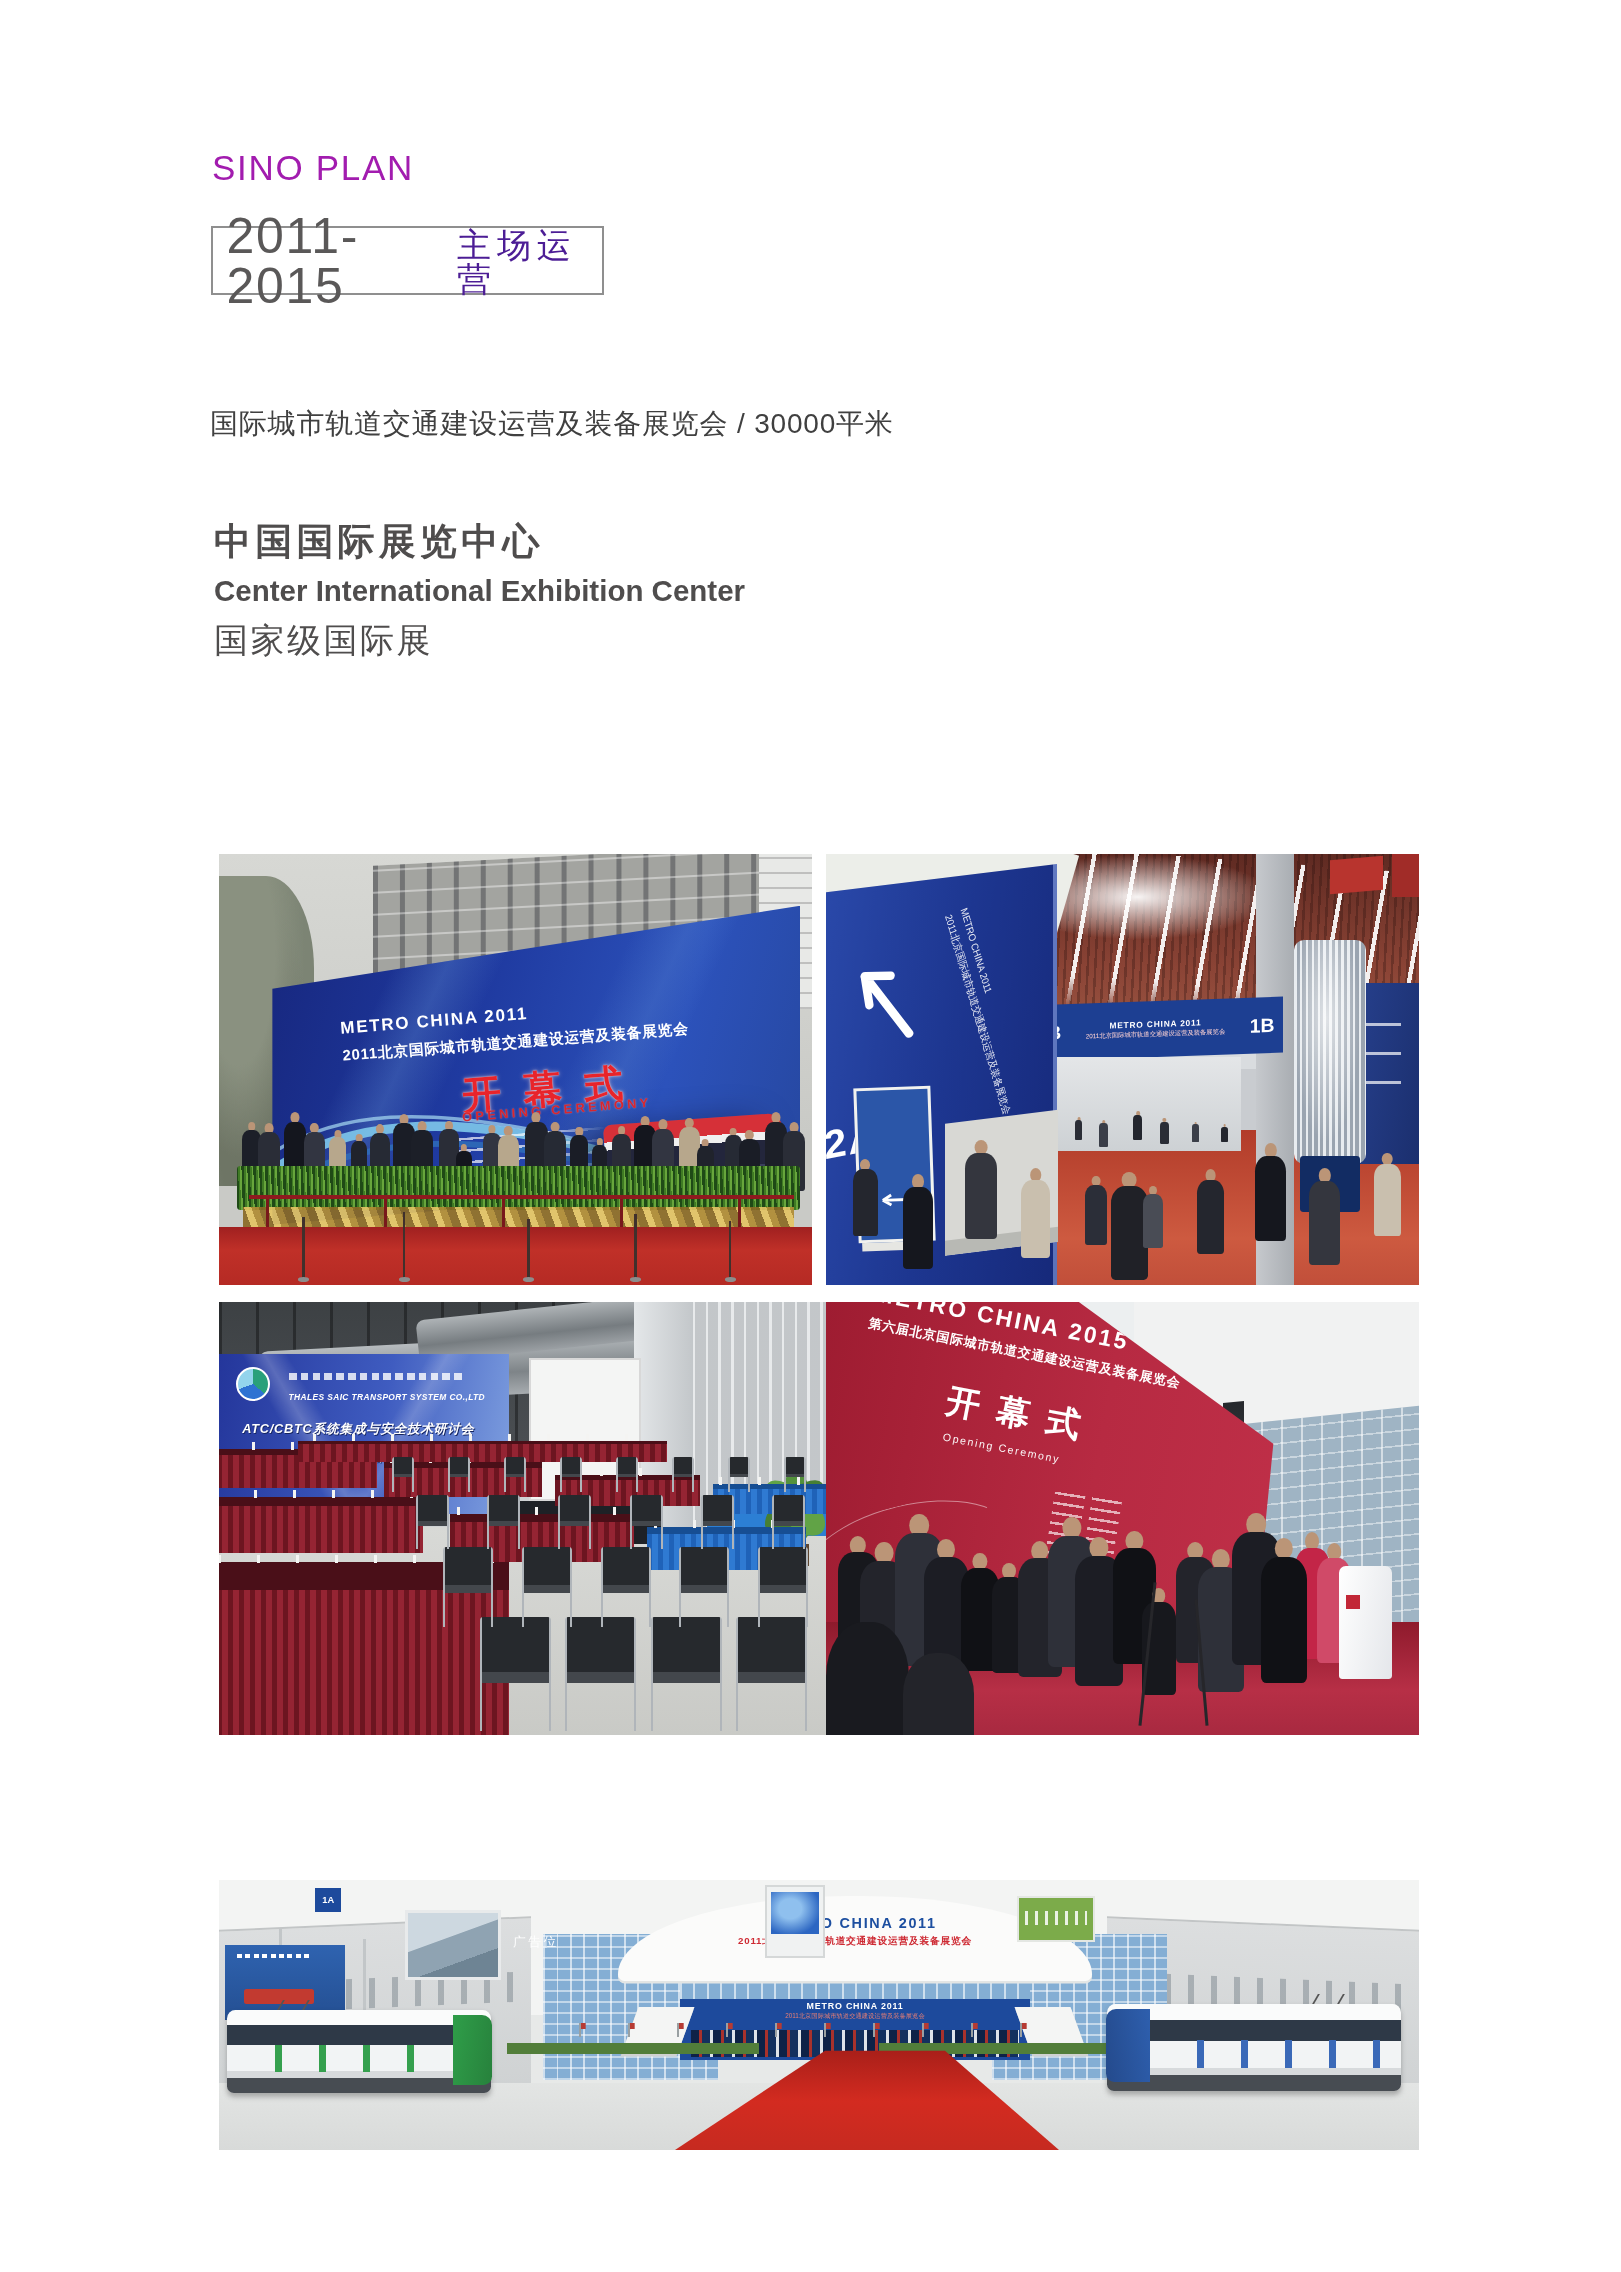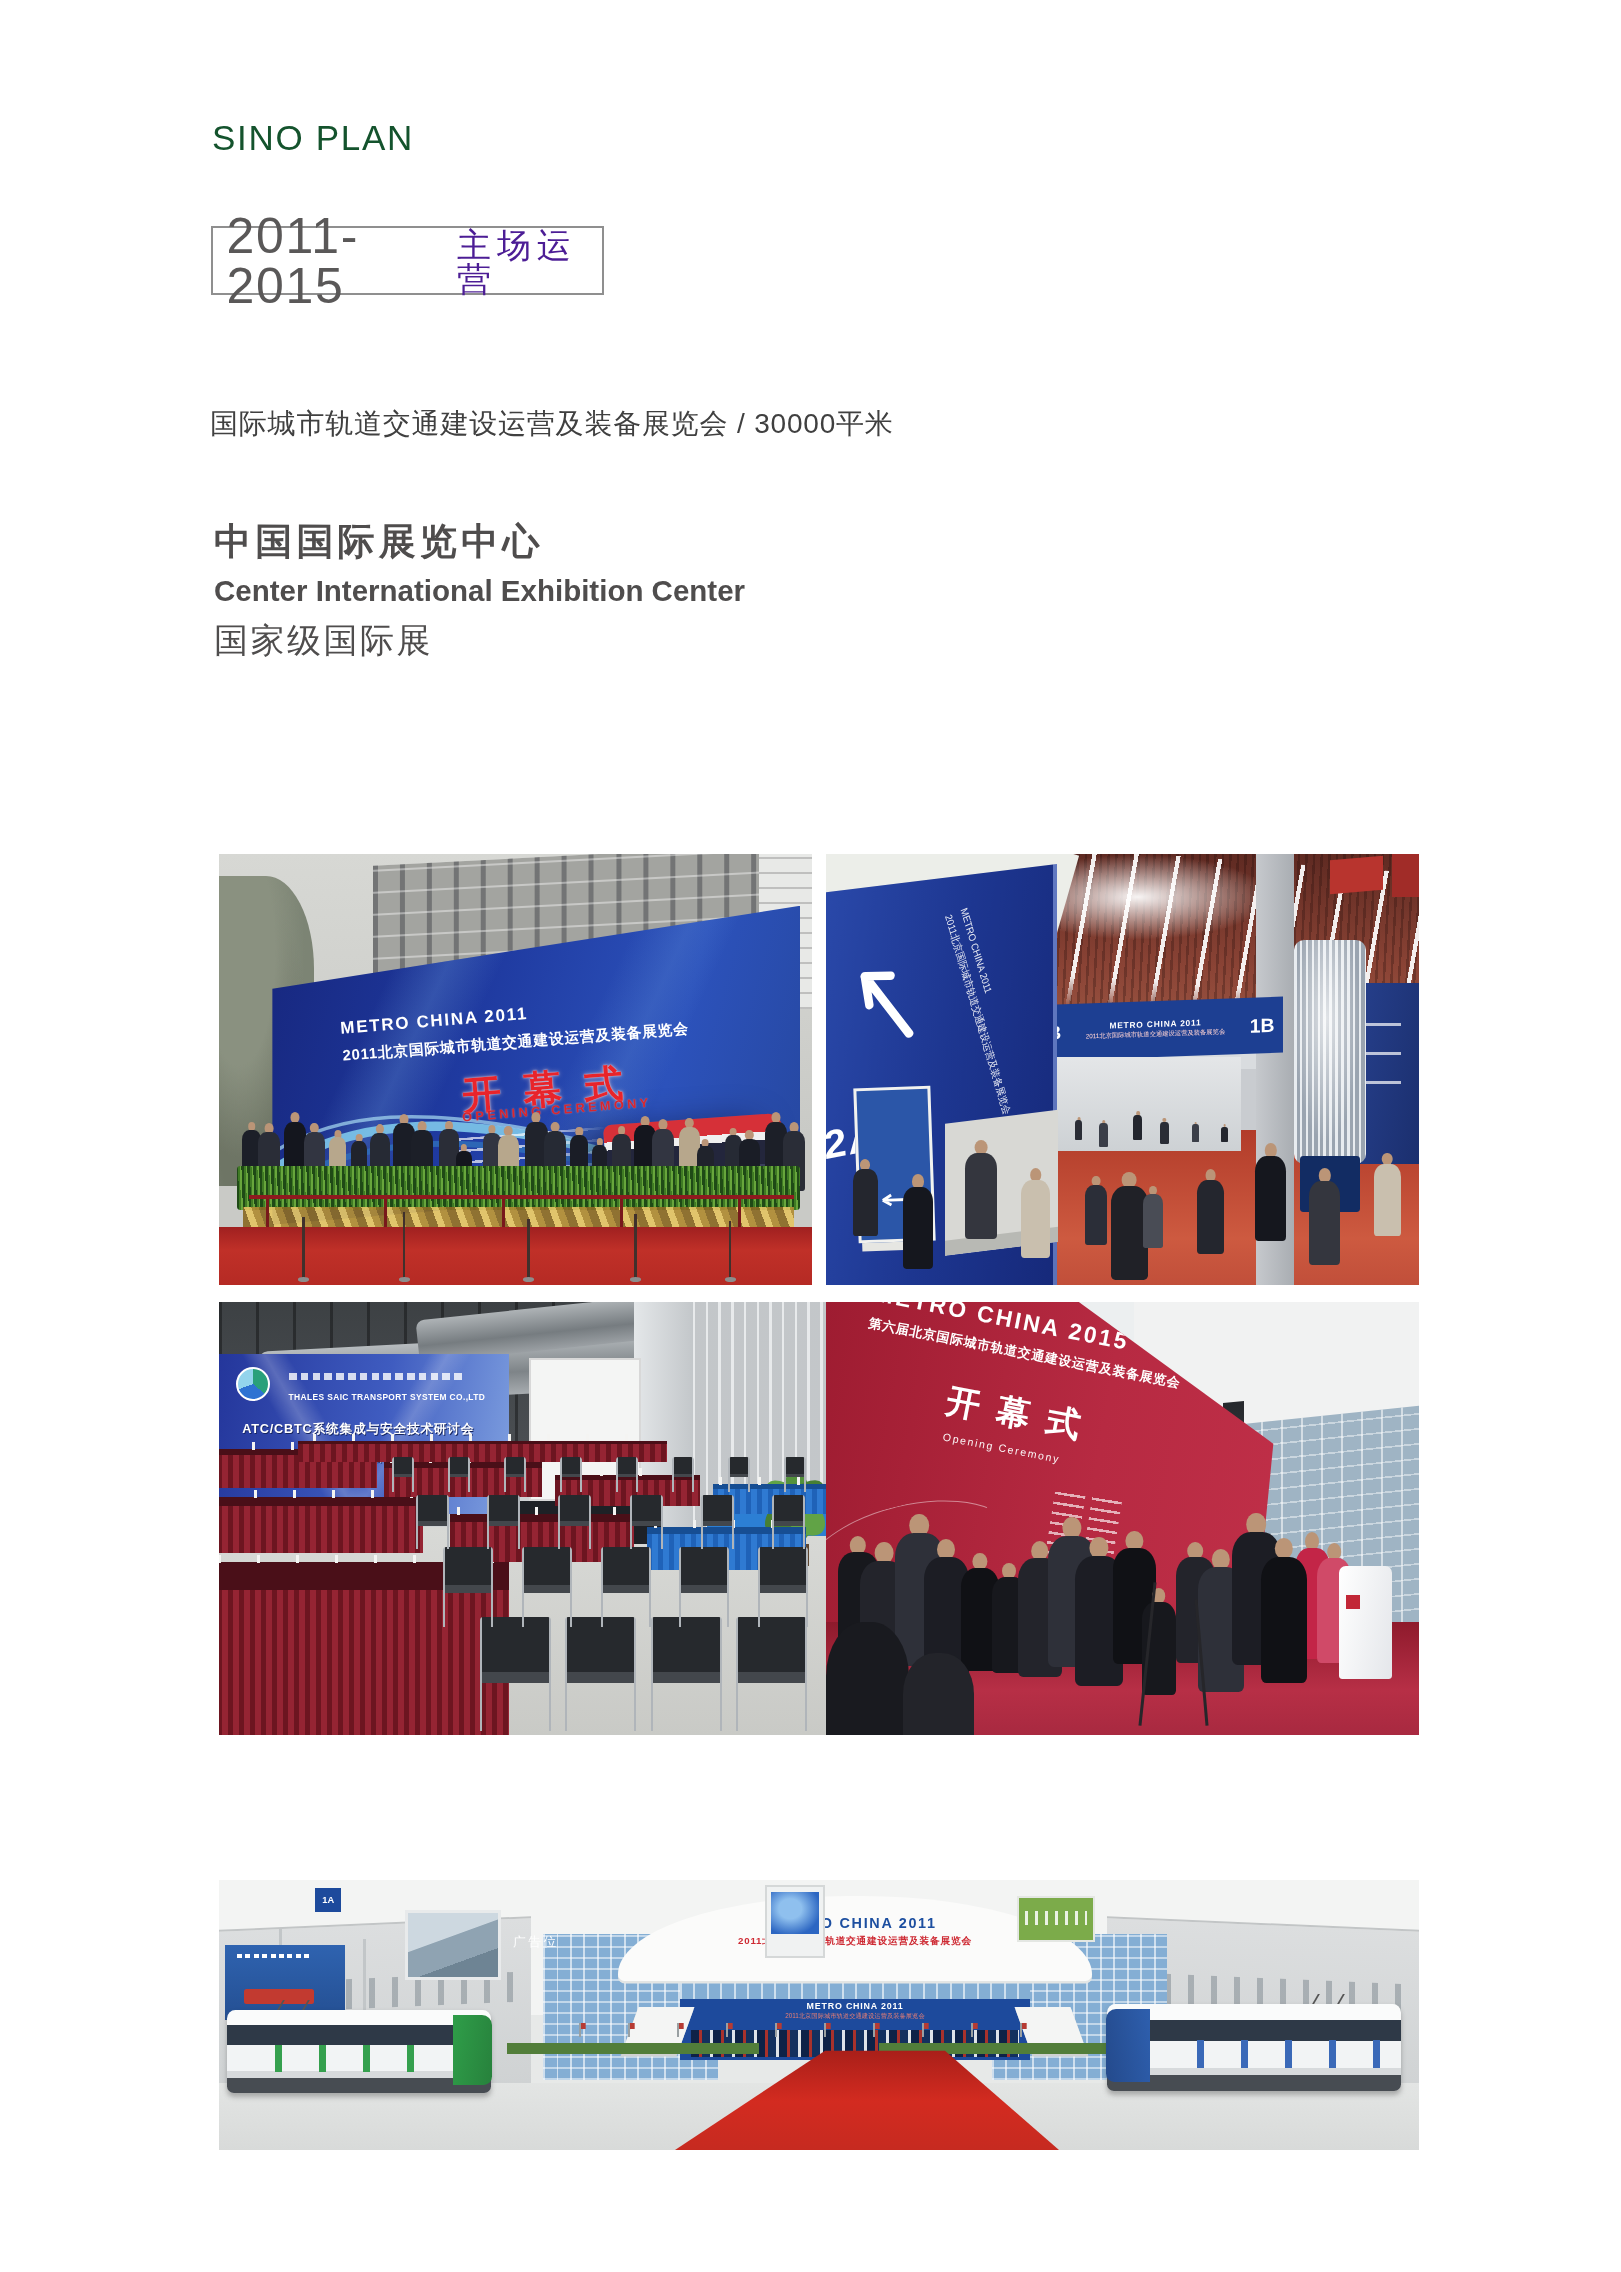--- a/index.html
+++ b/index.html
@@ -1,35 +1,35 @@
 <!DOCTYPE html>
 <html style="font-size:13.5px"><head>
 <meta charset="utf-8">
 <style>
   *{margin:0;padding:0;box-sizing:border-box}
   html,body{background:#fff}
   .page{position:relative;width:1622px;height:2273px;background:#fff;overflow:hidden;
         font-family:"Liberation Sans","DejaVu Sans",sans-serif;}
 
   
-  .brand{position:absolute;left:212px;top:118px;font-size:35px;color:#14532d;letter-spacing:1.7px;}
+  .brand{position:absolute;left:212px;top:148px;font-size:35px;color:#a21caf;letter-spacing:1.7px;}
   .period-box{position:absolute;left:211px;top:226px;width:393px;height:69px;border:2.5px solid #8f8f8f;
               display:flex;align-items:center;padding:0 10px 0 13.5px;gap:18.6px;background:#fff;}
   .period{font-size:50px;color:#5a5858;letter-spacing:1.7px;line-height:1;}
   .period-label{font-size:34px;color:#4c1d95;letter-spacing:5.9px;line-height:1;padding-top:3.4px;}
   .subtitle{position:absolute;left:210px;top:405px;font-size:28px;color:#404040;letter-spacing:0.8px;}
   .venue-cn{position:absolute;left:214px;top:517px;font-size:37px;color:#4f4d4d;font-weight:700;letter-spacing:4.2px;}
   .venue-en{position:absolute;left:214px;top:574px;font-size:29.5px;color:#4f4d4d;font-weight:700;letter-spacing:0px;}
   .venue-level{position:absolute;left:214px;top:618px;font-size:34px;color:#4f4d4d;letter-spacing:2.5px;}
 
   
   .photo{position:absolute;overflow:hidden;background:#d8d8d6;}
   .p1{left:219px;top:854px;width:593px;height:431px;background:linear-gradient(#d7d8d4,#c9cac6 65%);}
   .p2{left:826px;top:854px;width:593px;height:431px;background:#c9ccd0;}
-  .p3{left:219px;top:1302px;width:659px;height:433px;background:#cfd2d4;}
+  .p3{left:219px;top:1302px;width:659px;height:433px;background:#cfd2d4;font-style:italic;}
   .p4{left:826px;top:1302px;width:593px;height:433px;background:#eceff0;}
   .p5{left:219px;top:1880px;width:1200px;height:270px;background:linear-gradient(#f3f4f3 0 50%,#e7e9e8 50% 76%,#dcdedd 76%);}
   .abs{position:absolute;}
 
   
   .fig{position:absolute;}
   .fig::before{content:"";position:absolute;top:0;left:50%;transform:translateX(-50%);
                width:40%;height:15%;border-radius:50%;background:#bb9577;}
   .fig::after{content:"";position:absolute;top:13%;left:0;right:0;bottom:0;
               border-radius:38% 38% 12% 12%/18% 18% 5% 5%;background:var(--c,#23242c);}

